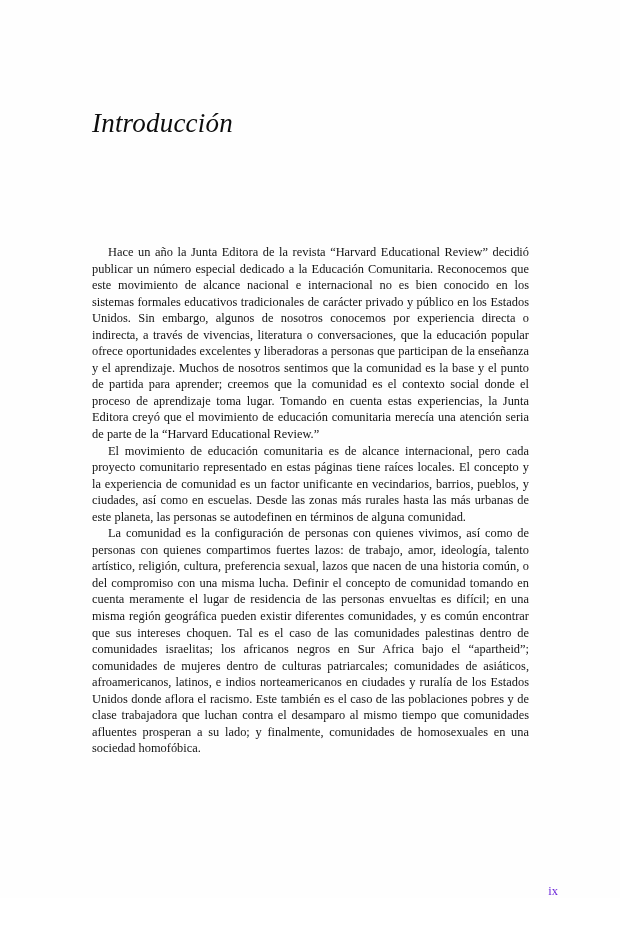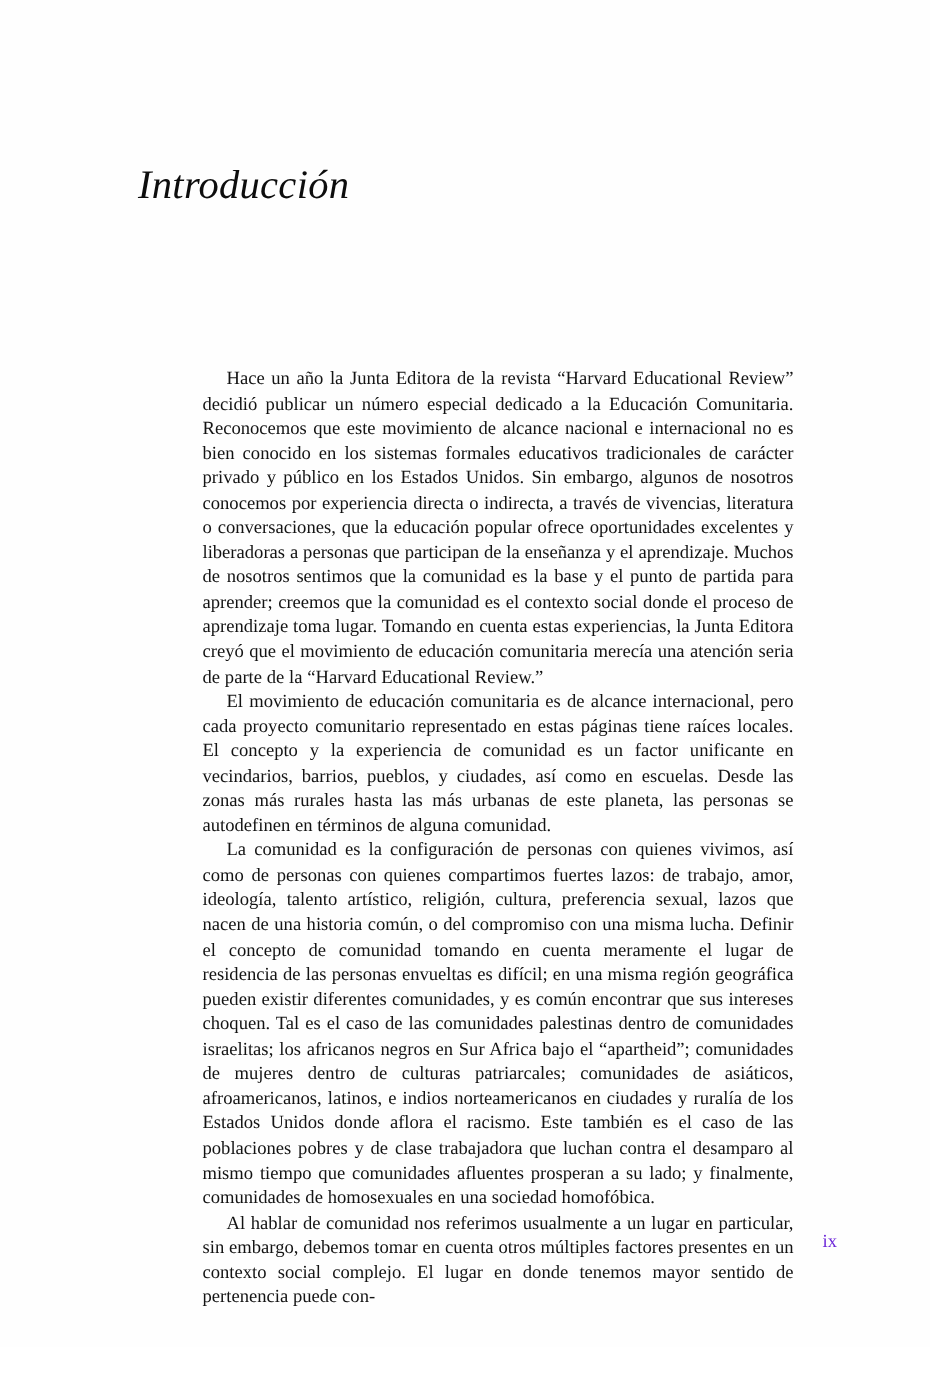--- a/index.html
+++ b/index.html
@@ -50,41 +50,39 @@
     text-align: justify;
     text-justify: inter-word;
     color: #131313;
     hyphens: manual;
     -webkit-hyphens: manual;
     word-spacing: 0.1px;
   }
 
   .para.indent {
     text-indent: 16px;
-    margin-left: 43px;
   }
 
   .page-number {
     position: absolute;
     right: 62px;
-    top: 820px;
+    top: 884px;
     font-size: 12.4px;
     color: #6d28d9;
     font-style: normal;
   }
 </style>
 </head>
 <body>
 
 <div class="page">
 
   <h1 class="page-title">Introducción</h1>
 
   <div class="textblock">
     <p class="para indent">Hace un año la Junta Editora de la revista “Harvard Educational Review” decidió publicar un número especial dedicado a la Educación Comunitaria. Reconocemos que este movimiento de alcance nacional e internacional no es bien conocido en los sistemas formales educativos tradicionales de carácter privado y público en los Estados Unidos. Sin embargo, algunos de nosotros conocemos por experiencia directa o indirecta, a través de vivencias, literatura o conversaciones, que la educación popular ofrece oportunidades excelentes y liberadoras a personas que participan de la enseñanza y el aprendizaje. Muchos de nosotros sentimos que la comunidad es la base y el punto de partida para aprender; creemos que la comunidad es el contexto social donde el proceso de aprendizaje toma lugar. Tomando en cuenta estas experiencias, la Junta Editora creyó que el movimiento de educación comunitaria merecía una atención seria de parte de la “Harvard Educational Review.”</p>
     <p class="para indent">El movimiento de educación comunitaria es de alcance internacional, pero cada proyecto comunitario representado en estas páginas tiene raíces locales. El concepto y la experiencia de comunidad es un factor unificante en vecindarios, barrios, pueblos, y ciudades, así como en escuelas. Desde las zonas más rurales hasta las más urbanas de este planeta, las personas se autodefinen en términos de alguna comunidad.</p>
     <p class="para indent">La comunidad es la configuración de personas con quienes vivimos, así como de personas con quienes compartimos fuertes lazos: de trabajo, amor, ideología, talento artístico, religión, cultura, preferencia sexual, lazos que nacen de una historia común, o del compromiso con una misma lucha. Definir el concepto de comunidad tomando en cuenta meramente el lugar de residencia de las personas envueltas es difícil; en una misma región geográfica pueden existir diferentes comunidades, y es común encontrar que sus intereses choquen. Tal es el caso de las comunidades palestinas dentro de comunidades israelitas; los africanos negros en Sur Africa bajo el “apartheid”; comunidades de mujeres dentro de culturas patriarcales; comunidades de asiáticos, afroamericanos, latinos, e indios norteamericanos en ciudades y ruralía de los Estados Unidos donde aflora el racismo. Este también es el caso de las poblaciones pobres y de clase trabajadora que luchan contra el desamparo al mismo tiempo que comunidades afluentes prosperan a su lado; y finalmente, comunidades de homosexuales en una sociedad homofóbica.</p>
-    <p class="para indent">Al hablar de comunidad nos referimos usualmente a un lugar en particular, sin embargo, debemos tomar en cuenta otros múltiples factores presentes en un contexto social complejo. El lugar en donde tenemos mayor sentido de pertenencia puede con-</p>
   </div>
 
   <div class="page-number">ix</div>
 
 </div>
 
 </body></html>

